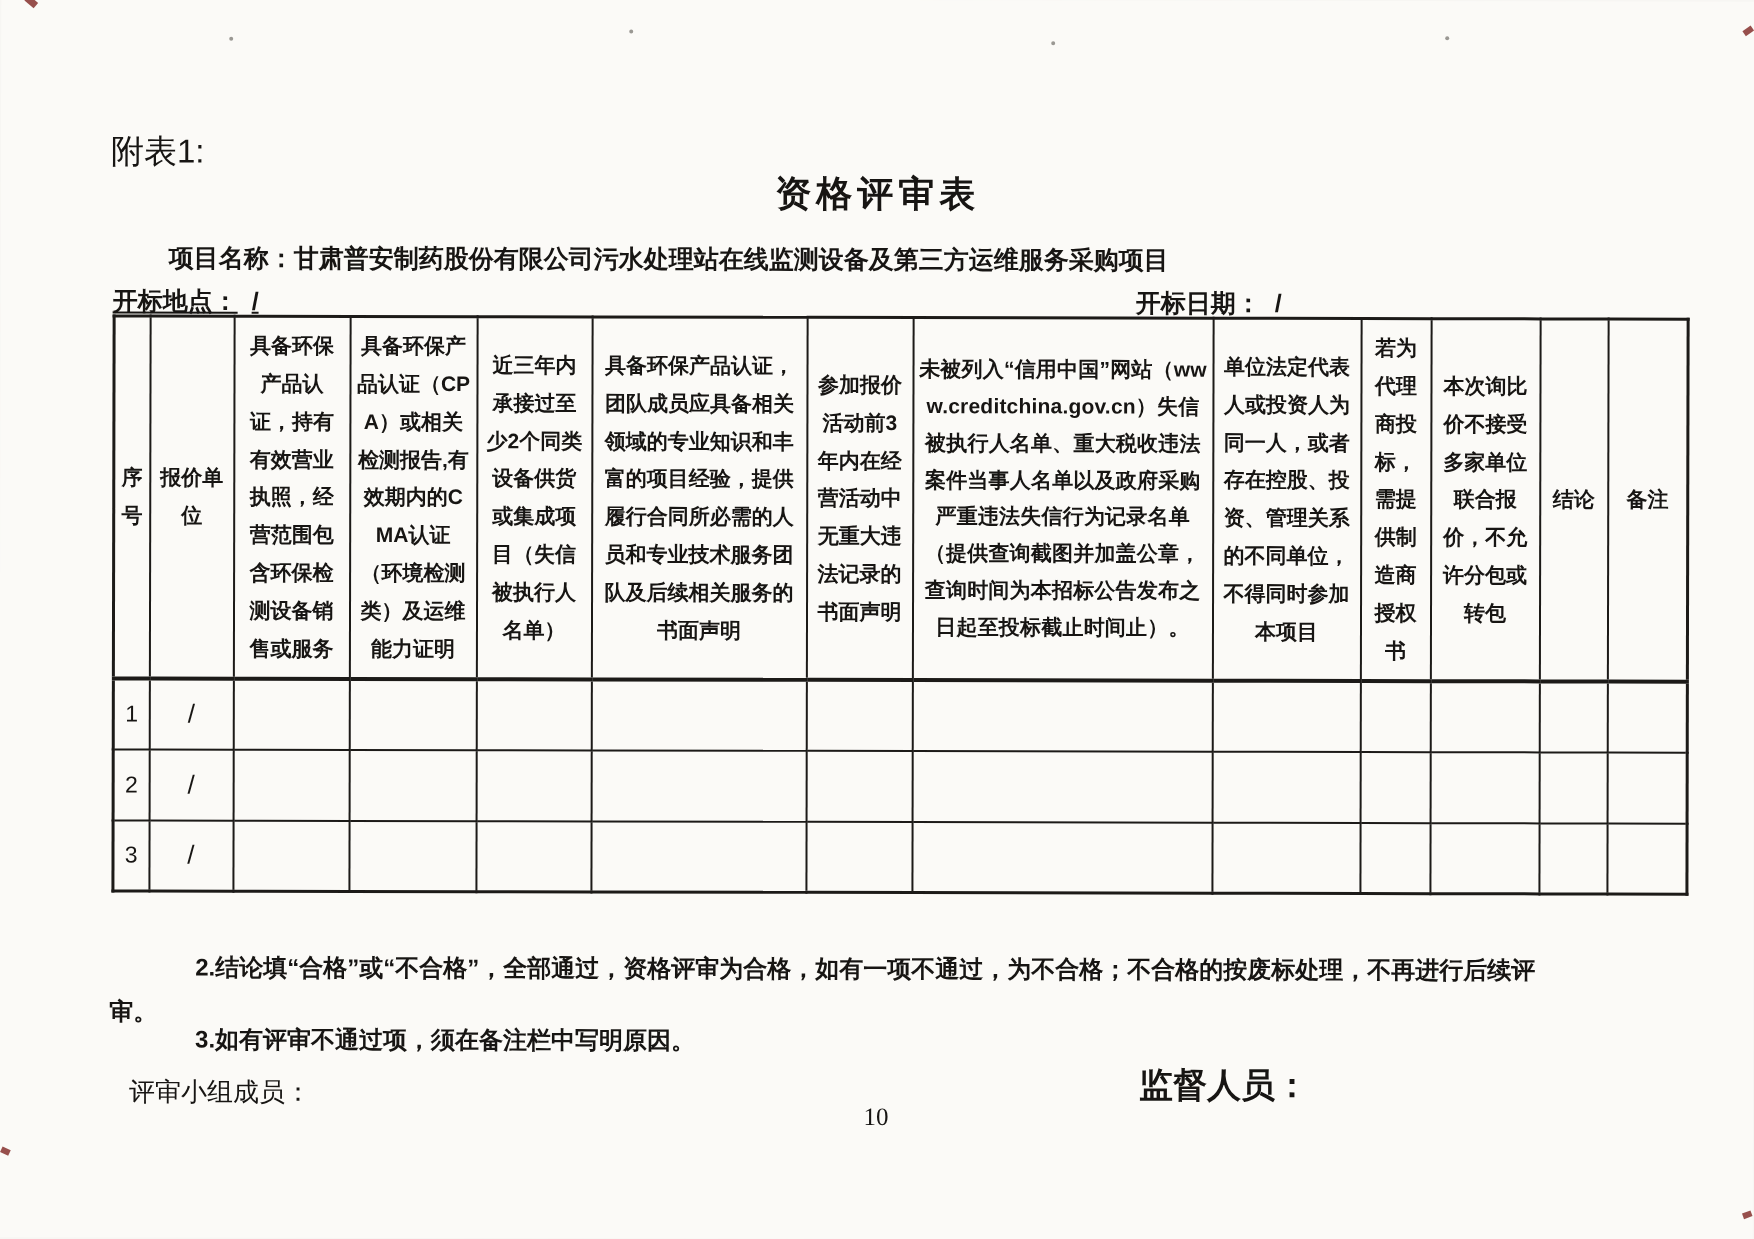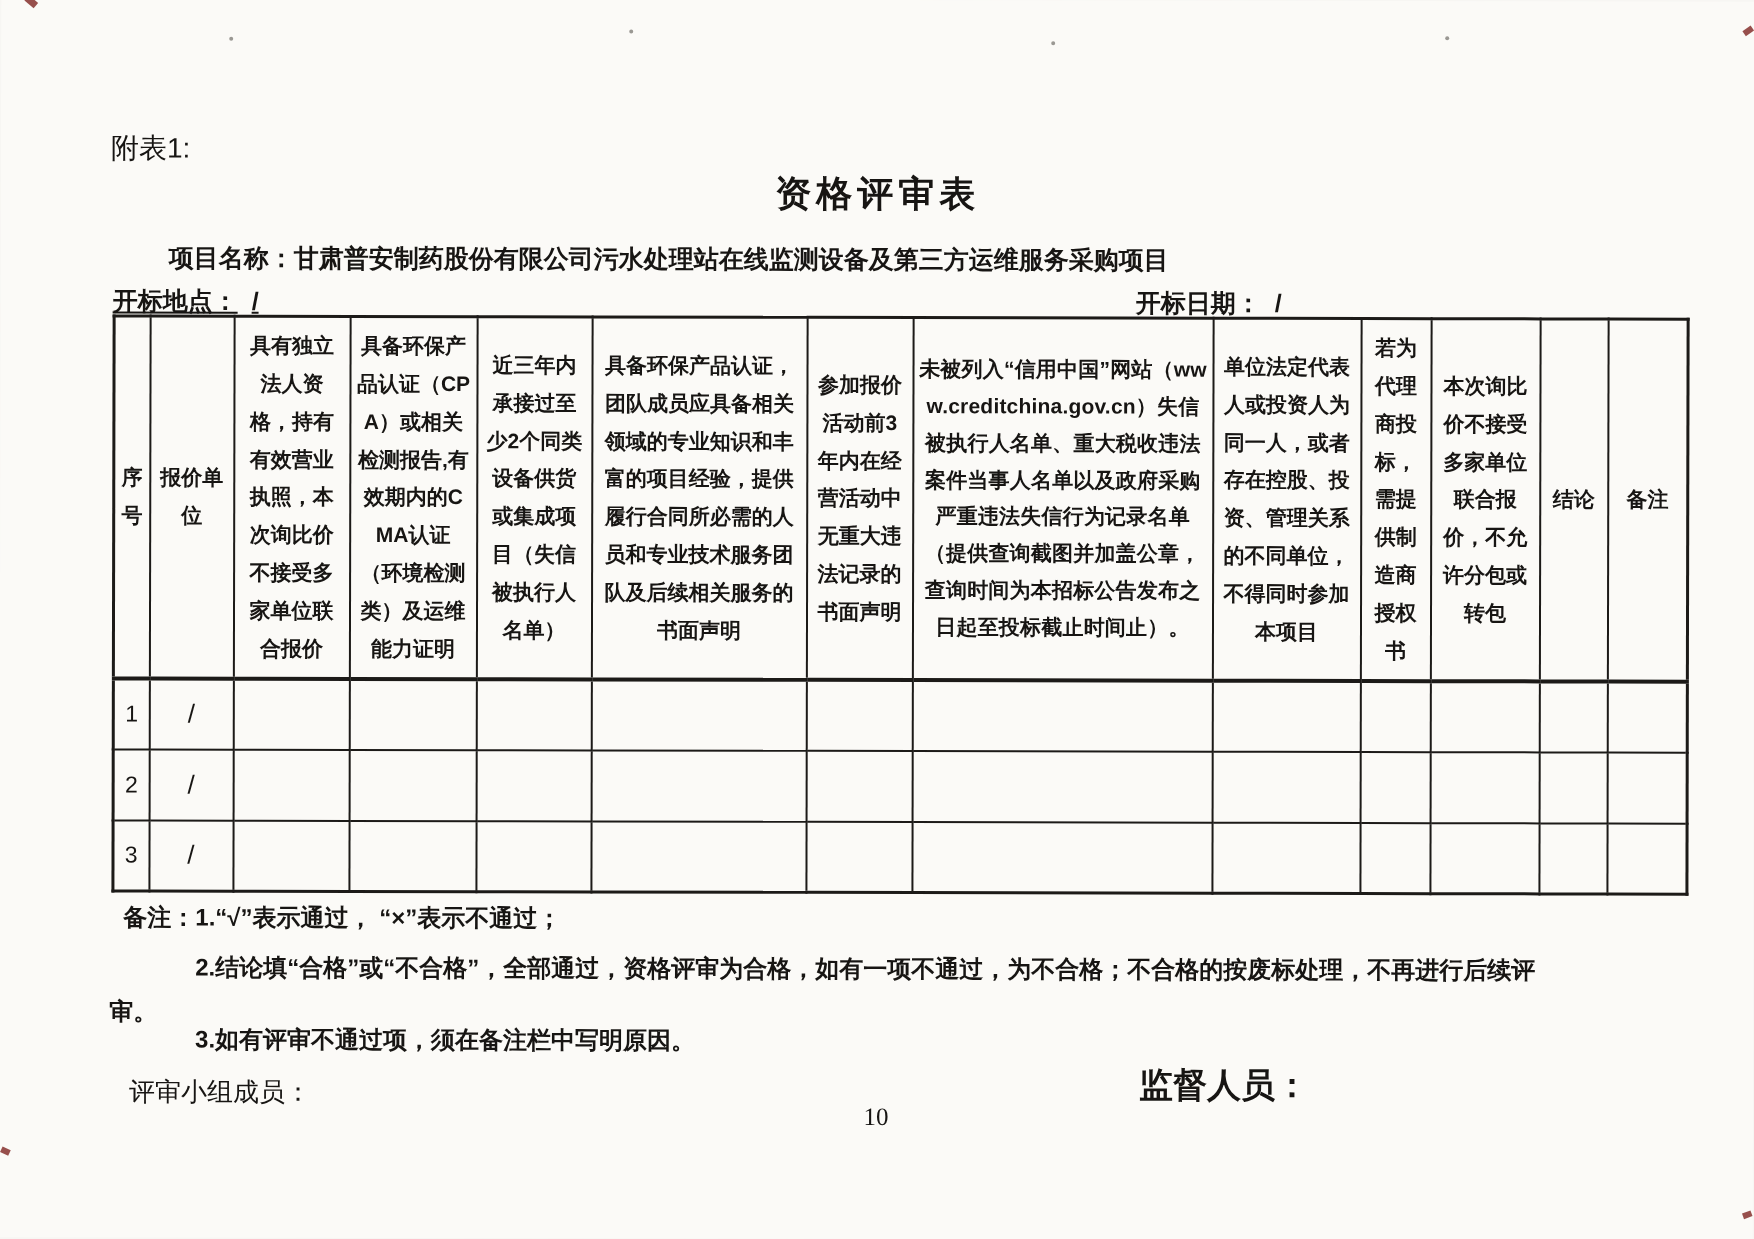--- a/index.html
+++ b/index.html
@@ -10,21 +10,21 @@
     color: #171513;
     overflow: hidden;
   }
   .sheet {
     position: absolute; inset: 0;
     background: #fbfaf7;
     transform: rotate(0.12deg);
   }
   .abs { position: absolute; white-space: nowrap; }
 
-  .attachment-label { left: 110px; top: 131px; font-size: 28px; }
+  .attachment-label { left: 110px; top: 131px; font-size: 33px; }
   .doc-title {
     left: 0; top: 170px; width: 100%;
     text-align: center; font-size: 36px; font-weight: bold;
     letter-spacing: 5px;
   }
   .project-line { left: 168px; top: 243px; font-size: 25px; font-weight: bold; }
   .bid-location { left: 112px; top: 286px; font-size: 25px; font-weight: bold; text-decoration: underline; }
   .bid-date { left: 1135px; top: 286px; font-size: 25px; font-weight: bold; }
   .slash-val { font-weight: bold; margin-left: 14px; }
 
@@ -113,21 +113,21 @@
         <col style="width:148px">
       <col style="width:70px">
         <col style="width:109px">
         <col style="width:68px">
       <col style="width:80px">
     </colgroup>
     <thead>
       <tr>
         <th>序号</th>
         <th>报价单位</th>
-        <th>具有独立法人资格，持有有效营业执照，本次询比价不接受多家单位联合报价</th>
+        <th>具备环保产品认证，持有有效营业执照，经营范围包含环保检测设备销售或服务</th>
         <th>具备环保产品认证（CPA）或相关检测报告,有效期内的CMA认证（环境检测类）及运维能力证明</th>
         <th>近三年内承接过至少2个同类设备供货或集成项目（失信被执行人名单）</th>
         <th>具备环保产品认证，团队成员应具备相关领域的专业知识和丰富的项目经验，提供履行合同所必需的人员和专业技术服务团队及后续相关服务的书面声明</th>
         <th>参加报价活动前3年内在经营活动中无重大违法记录的书面声明</th>
         <th class="url-cell">未被列入“信用中国”网站（www.creditchina.gov.cn）失信被执行人名单、重大税收违法案件当事人名单以及政府采购严重违法失信行为记录名单（提供查询截图并加盖公章，查询时间为本招标公告发布之日起至投标截止时间止）。</th>
         <th>单位法定代表人或投资人为同一人，或者存在控股、投资、管理关系的不同单位，不得同时参加本项目</th>
         <th>若为代理商投标，需提供制造商授权书</th>
         <th>本次询比价不接受多家单位联合报价，不允许分包或转包</th>
         <th>结论</th>
         <th>备注</th>
@@ -175,23 +175,20 @@
           <td></td>
         <td></td>
           <td></td>
         <td></td>
           <td></td>
         <td></td>
       </tr>
     </tbody>
   </table>
 
-  <div class="abs notes-line1">
-    <span>备注：</span><span>1.“√”表示通过， “×”表示不通过；</span>
-  </div>
   <div class="abs notes-line2">2.结论填“合格”或“不合格”，全部通过，资格评审为合格，如有一项不通过，为不合格；不合格的按废标处理，不再进行后续评审。</div>
   <div class="abs notes-line3">3.如有评审不通过项，须在备注栏中写明原因。</div>
 
   <div class="abs review-team">评审小组成员：</div>
   <div class="abs supervisor">监督人员：</div>
 
   <div class="abs page-number">10</div>
 
 </div>
 

